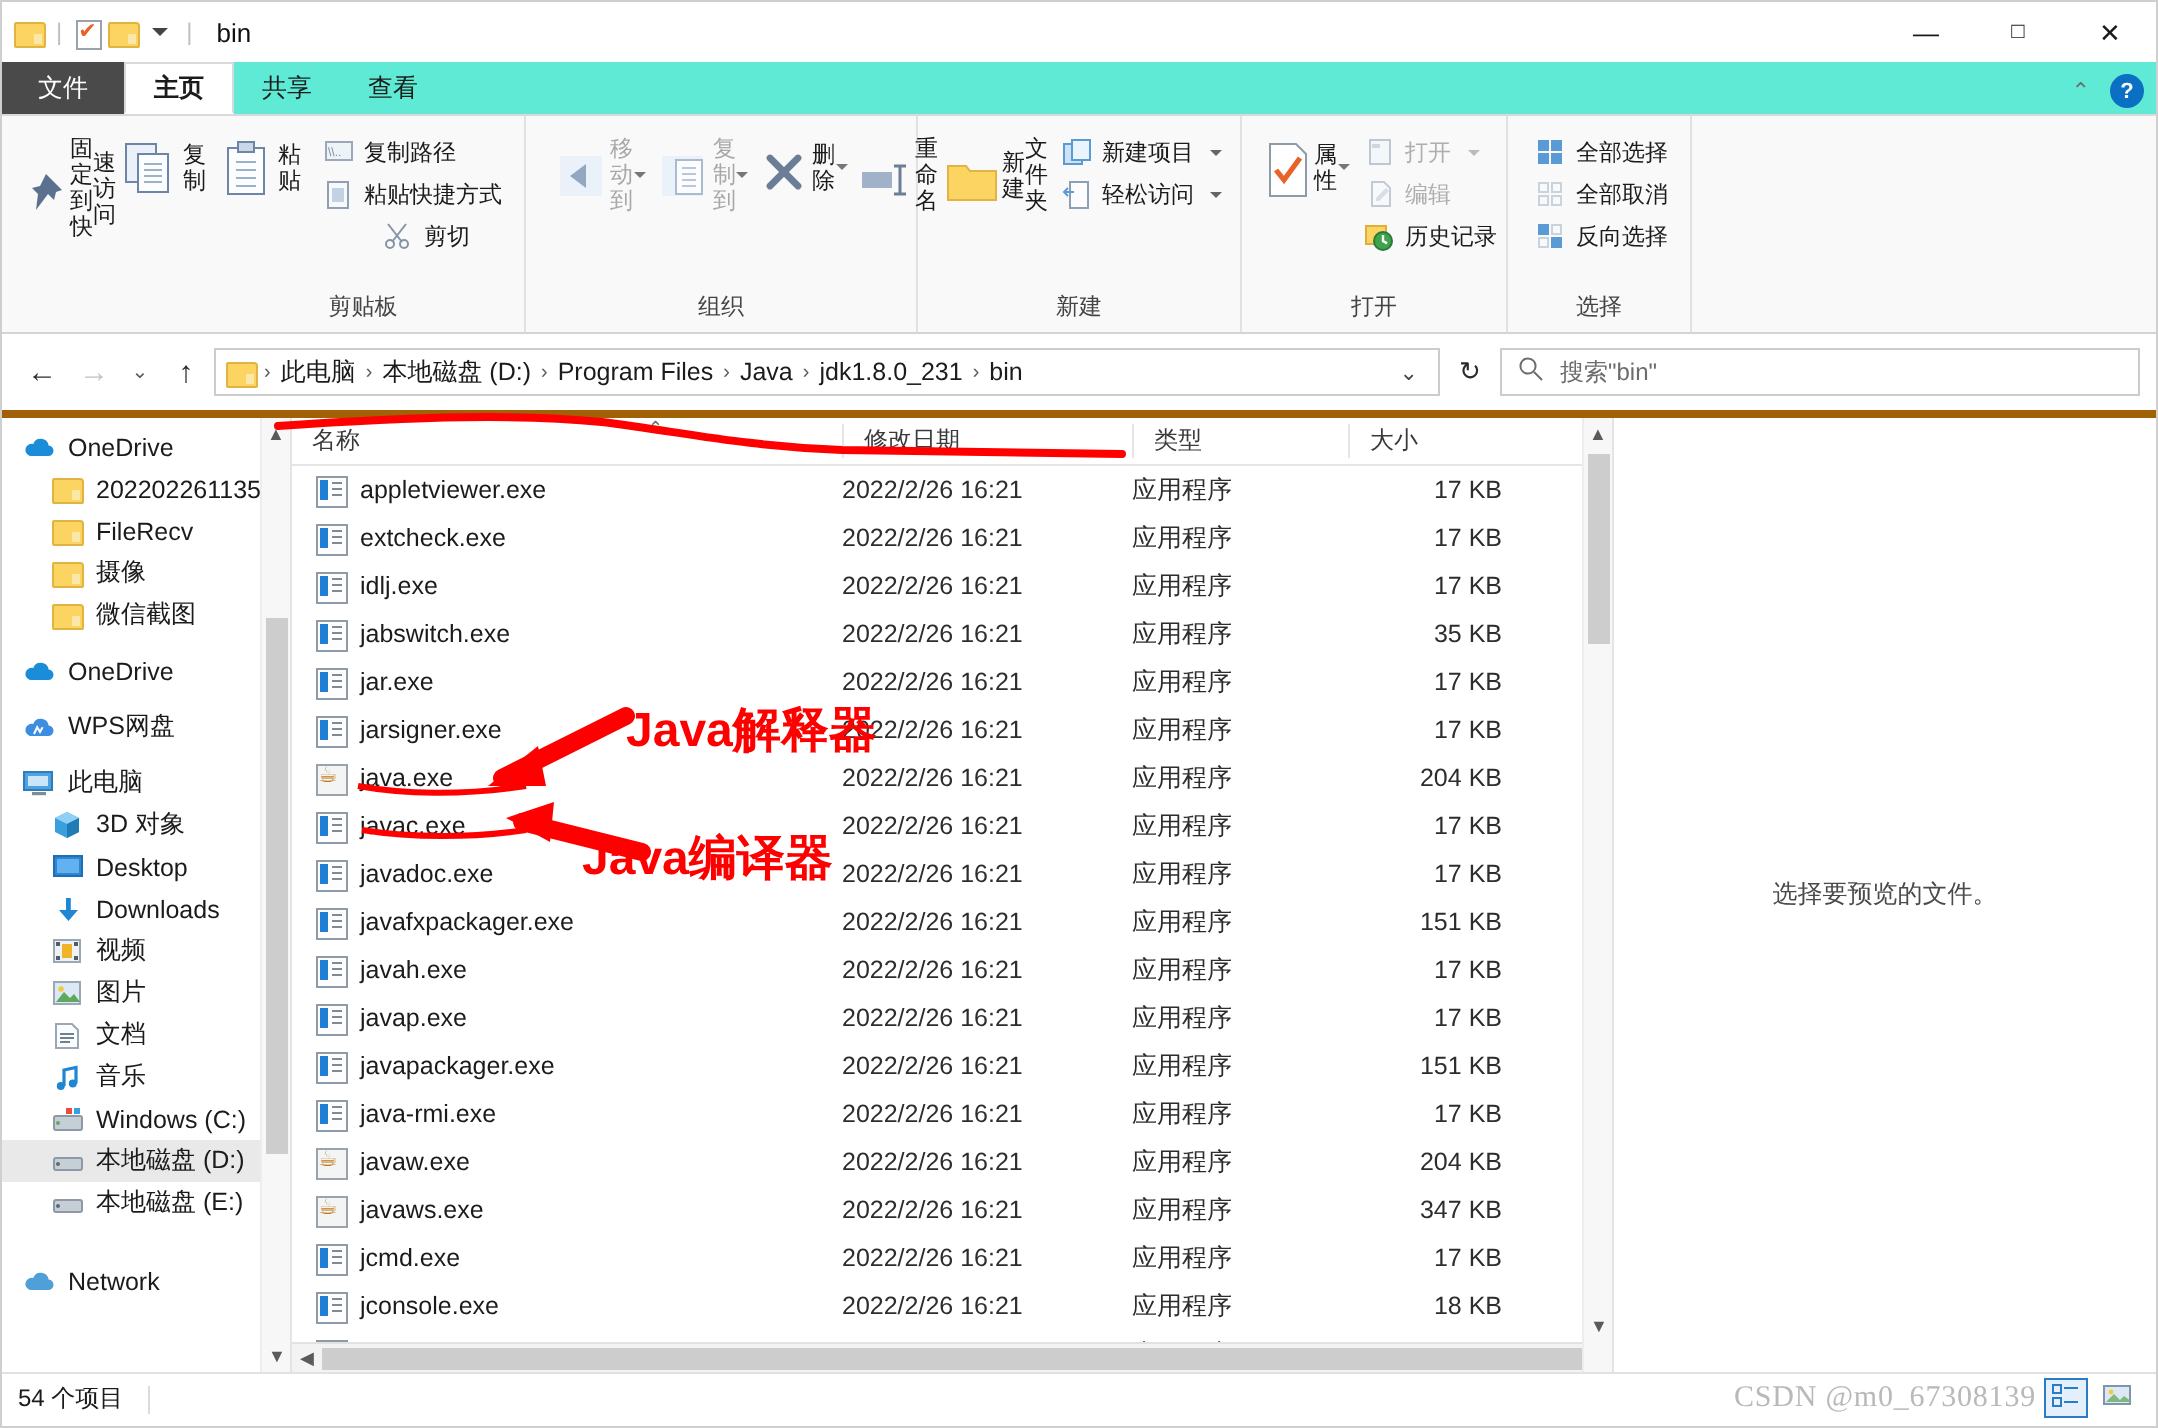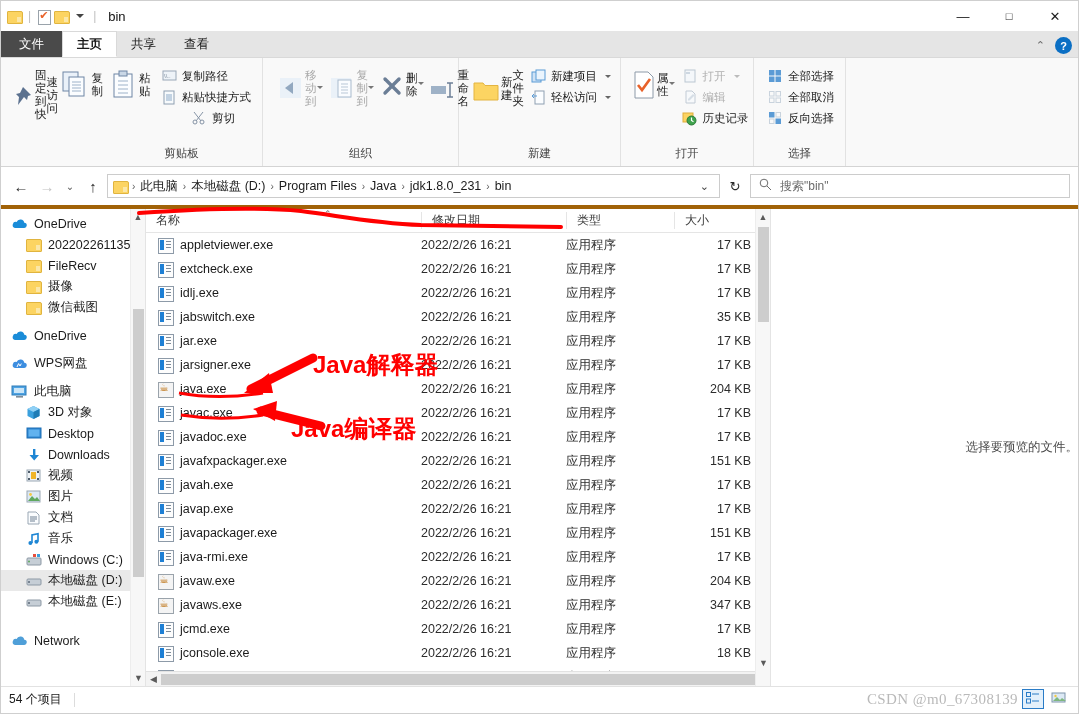--- a/index.html
+++ b/index.html
@@ -23,21 +23,21 @@
   .ico-props { width:13px; height:15px; position:relative; display:inline-block; }
   .ico-props:before { content:""; position:absolute; left:1px; top:1px; width:11px; height:13px; background:#fff; border:1px solid #9aa3ab; }
   .ico-props:after { content:"\2714"; position:absolute; left:2px; top:0px; font-size:11px; color:#e8622a; font-weight:bold; }
   .caret-down { width:0;height:0;border-left:4px solid transparent;border-right:4px solid transparent;border-top:4px solid #444; display:inline-block; margin:0 3px; }
   .title-text { margin-left:10px; font-size:13px; color:#111; }
   .wincontrols { position:absolute; right:0; top:0; display:flex; height:30px; }
   .wc { width:46px; height:30px; display:flex; align-items:center; justify-content:center; font-size:13px; color:#1a1a1a; }
   .wc span { line-height:1; }
 
   
-  .menubar { height:26px; display:flex; align-items:flex-start; background:#e5e5e5; position:relative; }
+  .menubar { height:26px; display:flex; align-items:flex-start; background:#5eead4; position:relative; }
   .menutab { height:26px; padding:0 14px; display:flex; align-items:center; font-size:12.5px; color:#1b1b1b; }
   .menutab.file { background:#4a4a4a; color:#fff; height:26px; padding:0 18px; }
   .menutab.active { background:#fff; border:1px solid #d9d9d9; border-bottom:1px solid #fff; position:relative; z-index:3;font-weight:bold; }
   .menu-right { position:absolute; right:6px; bottom:3px; display:flex; align-items:center; gap:10px; }
   .chev-up { color:#6b6b6b; font-size:11px; }
   .help-btn { width:17px;height:17px;border-radius:50%;background:#0b6fc4;color:#fff;font-size:11px;font-weight:bold;display:flex;align-items:center;justify-content:center; }
 
   
   .ribbon { height:110px; background:#f9f9f9; border-top:1px solid #d9d9d9; border-bottom:1px solid #d4d4d4; display:flex; position:relative; }
   .rgroup { display:flex; flex-direction:column; justify-content:space-between; padding:4px 0 2px; border-right:1px solid #e2e2e2; }
@@ -110,21 +110,21 @@
   .fico.java:after { content:"\2615"; position:absolute; left:2px; top:0px; font-size:11px; color:#c07a20; }
   .hscroll { height:15px; background:#f3f3f3; border-top:1px solid #e2e2e2; display:flex; align-items:center; position:relative; }
   .hscroll .ar { width:15px; text-align:center; color:#5a5a5a; font-size:9px; }
   .hscroll .track { flex:1; height:11px; background:#cdcdcd; }
   .vscroll { position:absolute; right:0; top:0; width:15px; height:100%; background:#f7f7f7; border-left:1px solid #ededed; }
   .vscroll .arrowtop { height:16px; display:flex;align-items:center;justify-content:center;color:#5a5a5a;font-size:9px; }
   .vscroll .arrowbot { position:absolute; bottom:15px; width:15px; height:16px; display:flex;align-items:center;justify-content:center;color:#5a5a5a;font-size:9px; }
   .vscroll .thumb { position:absolute; left:2px; top:18px; width:11px; height:95px; background:#cdcdcd; }
 
   
-  .previewpane { width:308px; border-left:1px solid #e4e4e4; display:flex; align-items:center; justify-content:flex-end; background:#fff; }
+  .previewpane { width:272px; border-left:1px solid #e4e4e4; display:flex; align-items:center; justify-content:center; background:#fff; }
   .previewpane .msg { font-size:12.5px; color:#4a4a4a; }
 
   
   .statusbar { height:26px; border-top:1px solid #e2e2e2; display:flex; align-items:center; padding-left:8px; position:relative; background:#fff; }
   .statusbar .cnt { font-size:12px; color:#1b1b1b; }
   .statusbar .div { width:1px; height:14px; background:#dcdcdc; margin-left:12px; }
   .viewicons { position:absolute; right:8px; bottom:3px; display:flex; gap:4px; align-items:center; }
   .vbtn { width:22px; height:20px; display:flex; align-items:center; justify-content:center; }
   .vbtn.sel { border:1px solid #2a7cc7; background:#e3f0fb; }
   .watermark { position:absolute; right:60px; bottom:4px; font-size:15px; color:#b9b9b9; letter-spacing:.4px; font-family:Liberation Serif, serif; }

